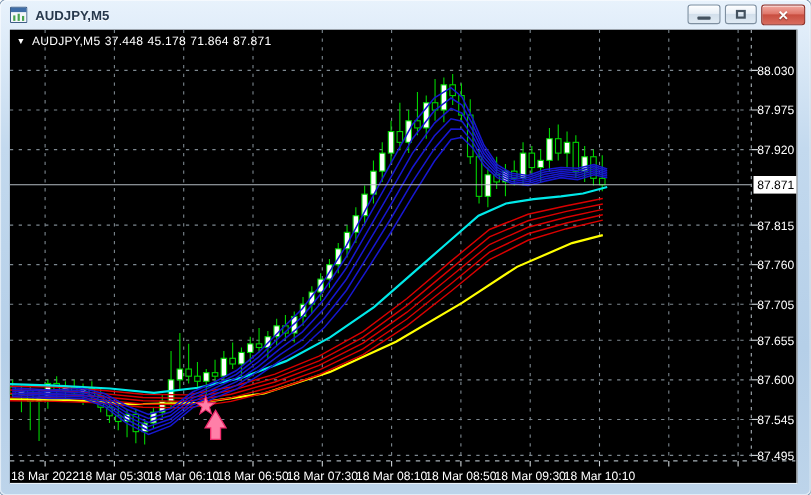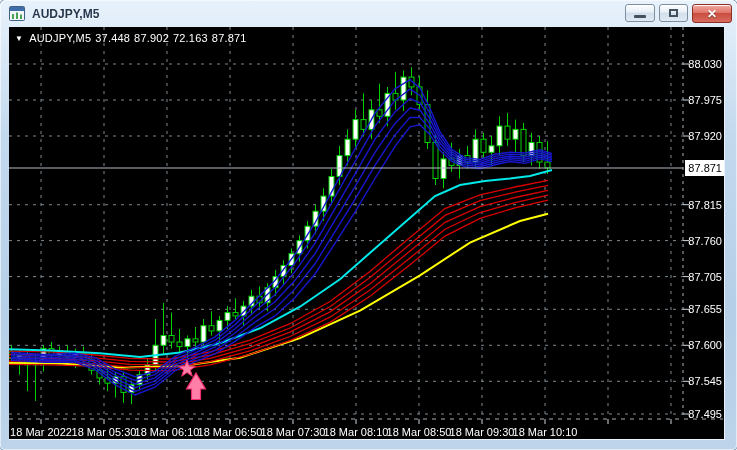--- a/index.html
+++ b/index.html
@@ -74,21 +74,21 @@
           <div class="glyph-restore"></div>
         </div>
       <div class="win-btn btn-close">
           <span class="glyph-close">✕</span>
         </div>
     </div>
   </div>
 
   <div class="chart-area">
     <div class="ohlc-header">
-      <span class="tri">▼</span><span>AUDJPY,M5</span><span>37.448</span><span>87.902</span><span>72.163</span><span>87.871</span>
+      <span class="tri">▼</span><span>AUDJPY,M5</span><span>37.448</span><span>45.178</span><span>71.864</span><span>87.871</span>
     </div>
     <svg id="chart-svg" width="716" height="413">
         <g>
           <line x1="0" y1="37" x2="674" y2="37" stroke="#7d8890" stroke-dasharray="3 5"></line>
           <line x1="0" y1="73" x2="674" y2="73" stroke="#7d8890" stroke-dasharray="3 5"></line>
           <line x1="0" y1="109" x2="674" y2="109" stroke="#7d8890" stroke-dasharray="3 5"></line>
           <line x1="0" y1="177.7" x2="674" y2="177.7" stroke="#7d8890" stroke-dasharray="3 5"></line>
           <line x1="0" y1="213.6" x2="674" y2="213.6" stroke="#7d8890" stroke-dasharray="3 5"></line>
           <line x1="0" y1="249.6" x2="674" y2="249.6" stroke="#7d8890" stroke-dasharray="3 5"></line>
           <line x1="0" y1="282.3" x2="674" y2="282.3" stroke="#7d8890" stroke-dasharray="3 5"></line>

